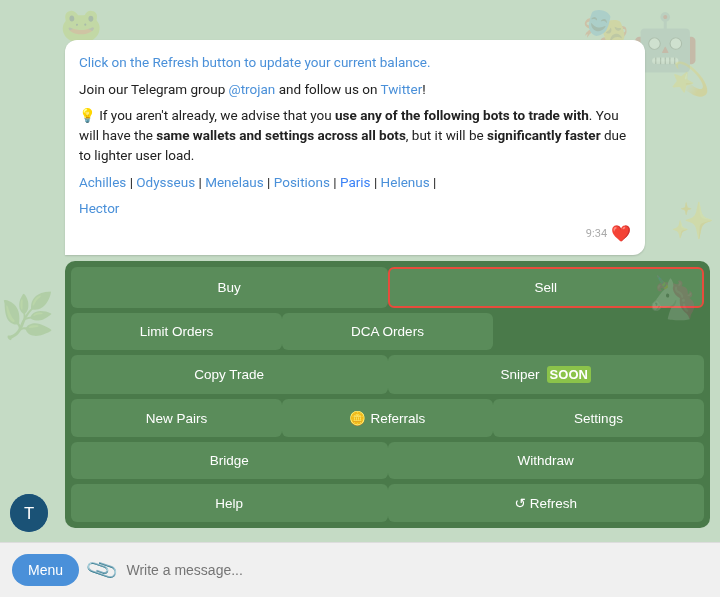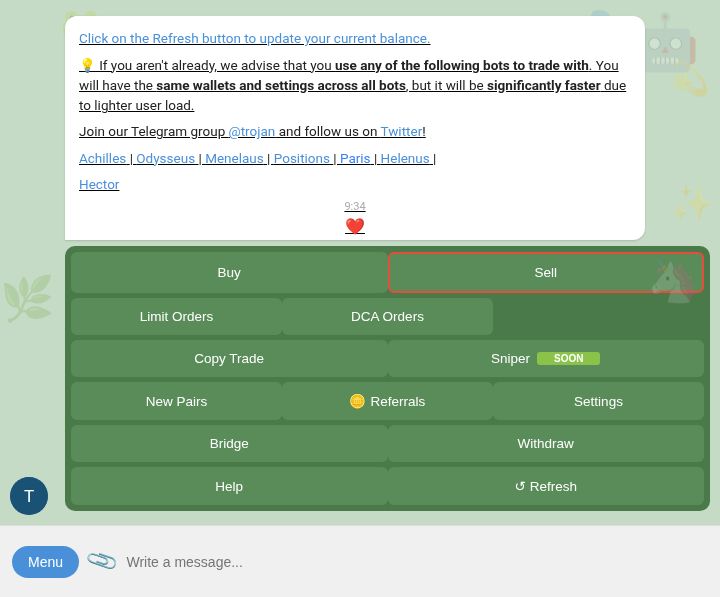--- a/index.html
+++ b/index.html
@@ -35,27 +35,26 @@
     .deco {
       position: absolute;
       opacity: 0.18;
       font-size: 48px;
       pointer-events: none;
     }
 
     .message-bubble {
       background: white;
       border-radius: 12px 12px 12px 0;
-      padding: 12px 14px 4px 14px;
+      padding: 12px 14px 12px 14px;
       max-width: 580px;
       margin-left: 55px;
       margin-bottom: 6px;
       position: relative;
       box-shadow: 0 1px 2px rgba(0,0,0,0.15);
-      text-decoration: underline;
     }
 
     .message-bubble p {
       font-size: 13.5px;
       line-height: 1.5;
       color: #222;
       margin-bottom: 6px;
     }
 
     .message-bubble .link-blue { color: #4a90d9; text-decoration: none; }
@@ -64,21 +63,20 @@
 
     .timestamp {
       text-align: right;
       font-size: 11px;
       color: #aaa;
       margin-top: 2px;
       display: flex;
       align-items: center;
       justify-content: flex-end;
       gap: 4px;
-      flex-direction: column;
     }
 
     .heart-icon {
       color: #e74c3c;
       font-size: 16px;
     }
 
     .kbd-btn {
       background: #5a8c5a;
       color: white;
@@ -95,23 +93,23 @@
       gap: 5px;
     }
 
     .kbd-btn.sell-highlighted {
       border: 2.5px solid #e74c3c;
     }
 
     .kbd-btn .soon-badge {
       background: #8BC34A;
       color: white;
-      font-size: 10px;
+      font-size: 13px;
       font-weight: bold;
-      padding: 1px 17px;
+      padding: 1px 3px;
       border-radius: 3px;
       margin-left: 2px;
     }
 
     .bot-keyboard-grid {
       background: #4a7a4a;
       border-radius: 10px;
       padding: 6px;
       margin-left: 55px;
       margin-bottom: 4px;
@@ -141,21 +139,21 @@
       overflow: hidden;
     }
 
     .avatar svg {
       width: 38px;
       height: 38px;
     }
 
     
     .input-bar {
-      height: 72px;
+      height: 55px;
       background: #f0f0f0;
       display: flex;
       align-items: center;
       padding: 0 12px;
       gap: 10px;
       border-top: 1px solid #ddd;
     }
 
     .menu-btn {
       background: #4a90d9;
@@ -205,24 +203,24 @@
         <circle cx="20" cy="20" r="20" fill="#1a5276"></circle>
         <text x="20" y="26" text-anchor="middle" font-size="18" fill="white">T</text>
       </svg>
     </div>
 
     <div class="message-bubble">
       <p>
         <span class="link-blue">Click on the Refresh button to update your current balance.</span>
       </p>
       <p>
+        <span>Join our Telegram group </span><a class="link-blue">@trojan</a><span> and follow us on </span><a class="link-blue">Twitter</a><span>!</span>
+      </p>
+      <p>
         💡 If you aren't already, we advise that you <span class="bold">use any of the following bots to trade with</span>. You will have the <span class="bold">same wallets and settings across all bots</span>, but it will be <span class="bold">significantly faster</span> due to lighter user load.
-      </p>
-      <p>
-        <span>Join our Telegram group </span><a class="link-blue">@trojan</a><span> and follow us on </span><a class="link-blue">Twitter</a><span>!</span>
       </p>
       <p>
         <a class="link-blue">Achilles</a>
         <span> | </span>
         <a class="link-blue">Odysseus</a>
         <span> | </span>
         <a class="link-blue">Menelaus</a>
         <span> | </span>
         <a class="link-blue">Positions</a>
         <span> | </span>

